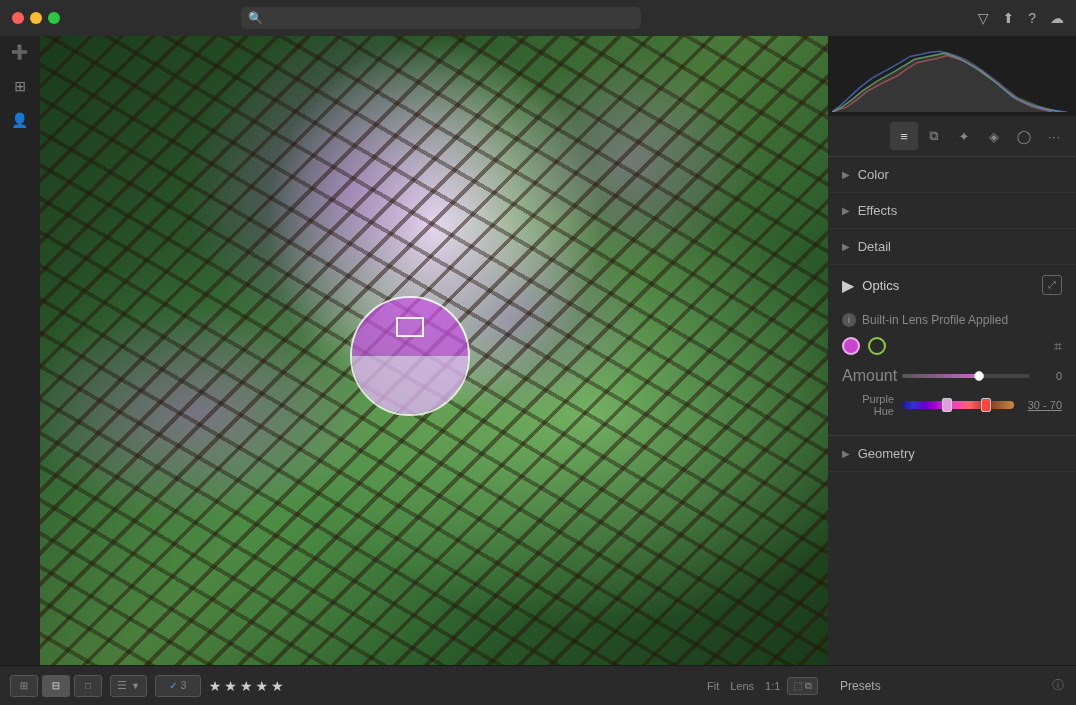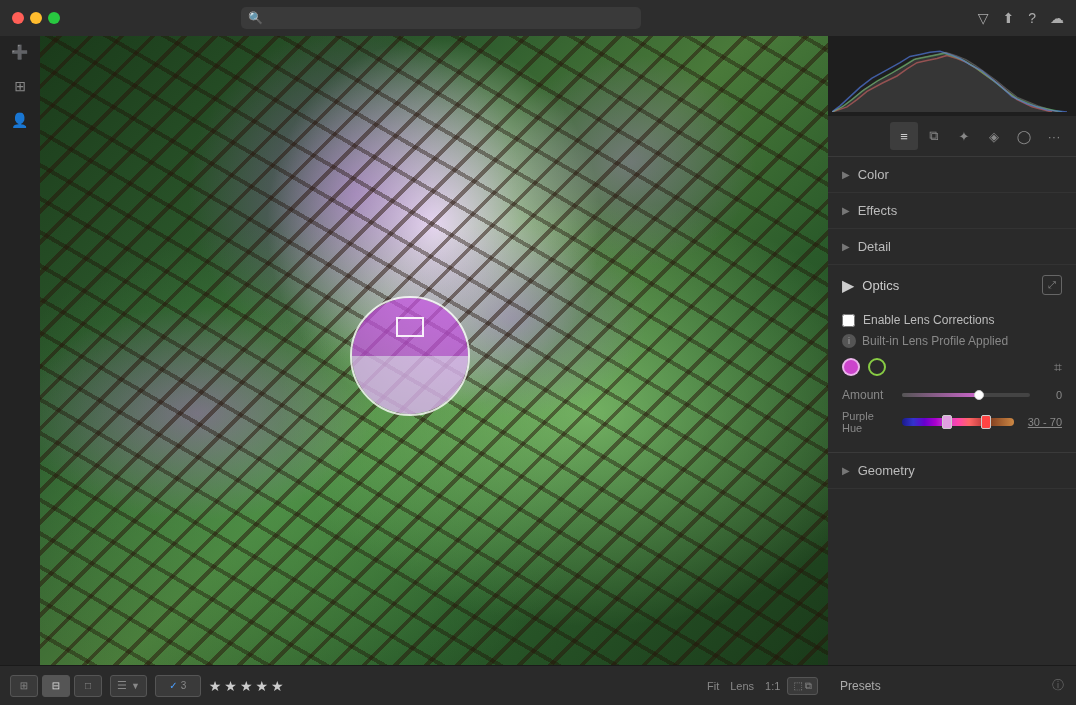--- a/index.html
+++ b/index.html
@@ -288,21 +288,21 @@
     .color-circle.purple { background: #cc44cc; border-color: rgba(255,255,255,0.6); }
     .color-circle.green { background: transparent; border: 2px solid #88cc44; }
     .dropper-icon { margin-left: auto; color: #888; cursor: pointer; font-size: 14px; }
 
     .slider-row {
       display: flex;
       align-items: center;
       gap: 8px;
       margin-bottom: 8px;
     }
-    .slider-label { font-size: 12px; color: #888; width: 52px; flex-shrink: 0; }
+    .slider-label { font-size: 16px; color: #888; width: 52px; flex-shrink: 0; }
     .slider-track {
       flex: 1;
       height: 4px;
       background: #444;
       border-radius: 2px;
       position: relative;
     }
     .slider-fill {
       height: 100%;
       border-radius: 2px;
@@ -321,21 +321,21 @@
     }
     .slider-value { font-size: 11px; color: #888; width: 24px; text-align: right; flex-shrink: 0; }
 
     
     .hue-slider-row {
       display: flex;
       align-items: center;
       gap: 8px;
       margin-bottom: 6px;
     }
-    .hue-label { font-size: 11px; color: #888; width: 52px; flex-shrink: 0; }
+    .hue-label { font-size: 11px; color: #888; width: 52px; flex-shrink: 0; text-align: right; }
     .hue-range { font-size: 11px; color: #888; width: 40px; text-align: right; flex-shrink: 0; text-decoration: underline; }
     .hue-track {
       flex: 1;
       height: 8px;
       border-radius: 4px;
       background: linear-gradient(to right,
         #1a1a8a 0%,
         #3333cc 10%,
         #6600cc 20%,
         #aa00cc 30%,
@@ -545,24 +545,20 @@
 
     <div class="optics-panel">
       <div class="optics-header">
         <span class="chevron open">▶</span>
         <span class="section-title">Optics</span>
         <div class="optics-expand-icon">⤢</div>
       </div>
       <div class="optics-content">
 
 
-        <div class="checkbox-row">
-          <input type="checkbox" id="lc-check" style="">
-          <label for="lc-check">Enable Lens Corrections</label>
-        </div>
 
         <div class="info-row">
           <div class="info-icon">i</div>
           <span>Built-in Lens Profile Applied</span>
         </div>
 
 
         <div class="defringe-colors">
           <div class="color-circle purple"></div>
           <div class="color-circle green"></div>

